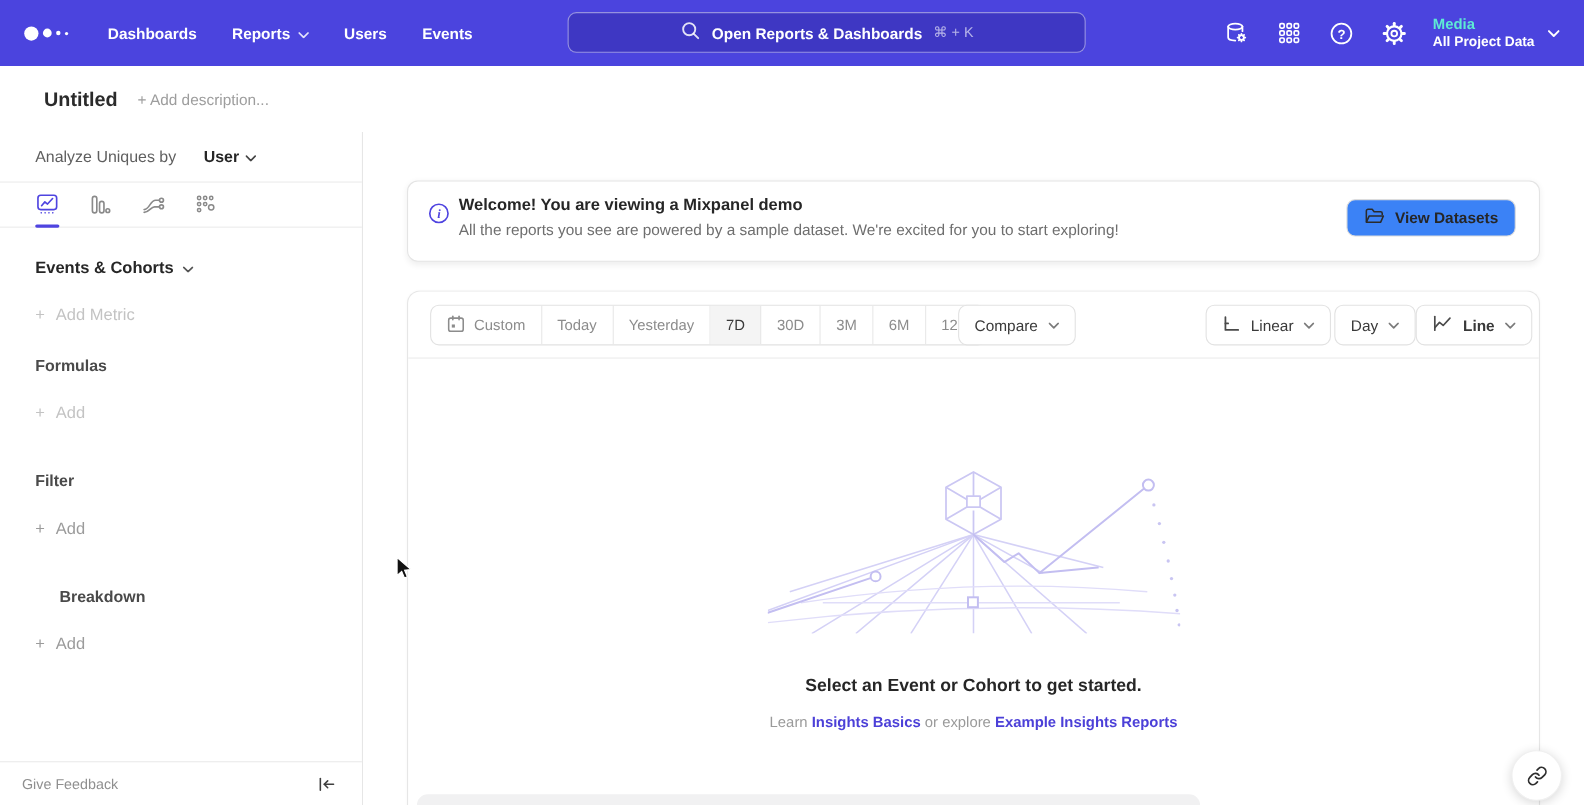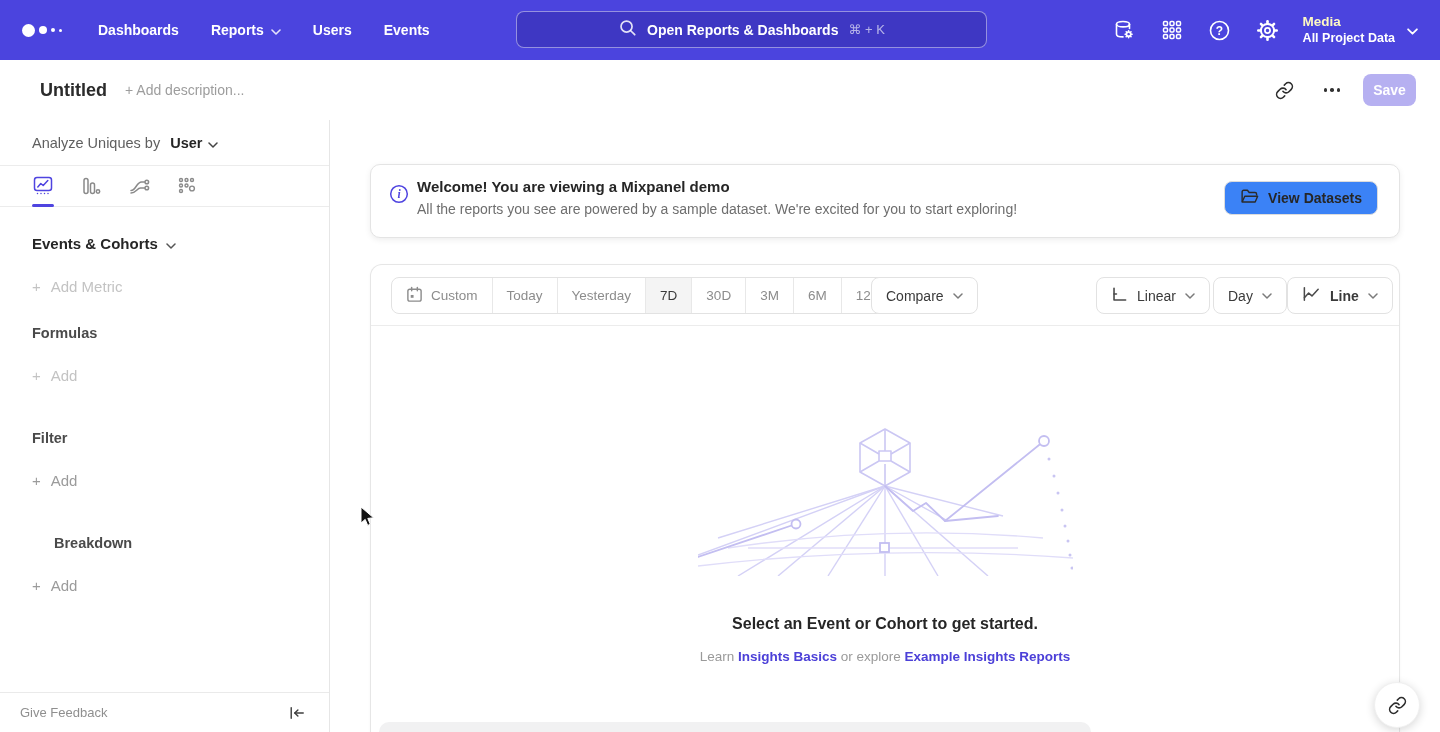--- a/index.html
+++ b/index.html
@@ -18,36 +18,36 @@
   .nav-items { display:flex; align-items:center; margin-left:16px; }
   .nav-item { color:#fff; font-size:14px; font-weight:600; padding:10px 16px; display:flex; align-items:center; gap:7px; cursor:pointer; }
   .nav-item svg { opacity:.85; }
   .searchbar { position:absolute; left:516px; top:11px; width:471px; height:37px; background:rgba(18,8,102,0.22); border:1px solid rgba(255,255,255,0.45); border-radius:8px; display:flex; align-items:center; justify-content:center; gap:10px; cursor:pointer; }
   .searchbar .q-label { color:#fff; font-size:14px; font-weight:600; }
   .searchbar .q-short { color:rgba(255,255,255,0.62); font-size:13px; }
   .nav-right { position:absolute; right:22px; top:0; height:60px; display:flex; align-items:center; gap:10px; }
   .nav-icon-btn { width:38px; height:38px; display:flex; align-items:center; justify-content:center; cursor:pointer; color:#fff; }
   .project-switch { display:flex; align-items:center; gap:12px; margin-left:6px; cursor:pointer; }
   .project-text { display:flex; flex-direction:column; line-height:1.25; }
-  .project-name { color:#fef9c3; font-weight:700; font-size:13.5px; }
+  .project-name { color:#5eead4; font-weight:700; font-size:13.5px; }
   .project-scope { color:#fff; font-weight:600; font-size:12.5px; }
 
   
   .headerbar { position:absolute; left:0; top:60px; width:1440px; height:60px; background:#fff; display:flex; align-items:center; }
   .report-title { margin-left:40px; font-size:18px; font-weight:700; color:#2b2b2b; cursor:text; }
   .report-desc { margin-left:18px; font-size:14px; color:#9d9d9d; cursor:text; }
   .header-actions { position:absolute; right:24px; display:flex; align-items:center; gap:14px; }
   .icon-btn { width:34px; height:34px; display:flex; align-items:center; justify-content:center; color:#333; cursor:pointer; border-radius:6px; }
   .dots-3 { display:flex; gap:3px; }
   .dots-3 i { width:3.5px; height:3.5px; background:#333; border-radius:50%; display:block; }
   .save-btn { background:#b6b0f1; color:#fff; font-size:14px; font-weight:600; border:none; border-radius:8px; width:53px; height:32px; cursor:pointer; }
 
   
   .sidebar { position:absolute; left:0; top:120px; width:330px; height:612px; background:#fff; border-right:1px solid #e6e6e6; }
-  .sb-row1 { height:46px; display:flex; align-items:center; gap:6px; padding-left:32px; border-bottom:1px solid #ececec; }
+  .sb-row1 { height:46px; display:flex; align-items:center; gap:21px; padding-left:32px; border-bottom:1px solid #ececec; }
   .sb-analyze-prefix { font-size:14.5px; color:#5f5f5f; }
   .sb-analyze-value { font-size:14.5px; color:#262626; font-weight:700; margin-left:4px; cursor:pointer; display:flex; align-items:center; gap:6px; }
   .sb-tabs { height:41px; display:flex; align-items:center; padding-left:32px; gap:26px; border-bottom:1px solid #ececec; }
   .sb-tab { width:22px; height:41px; display:flex; align-items:center; justify-content:center; color:#8a8a8a; cursor:pointer; position:relative; }
   .sb-tab.selected { color:#4f44e0; }
   .sb-tab.selected::after { content:""; position:absolute; left:0; bottom:0; width:22px; height:3px; background:#4f44e0; border-radius:2px; }
   .sb-section-head { padding:28px 0 0 32px; font-size:15px; font-weight:700; color:#262626; display:flex; align-items:center; gap:8px; cursor:pointer; }
   .sb-subhead { padding:30px 0 0 32px; font-size:14.5px; font-weight:700; color:#4a4a4a; }
   .sb-add { padding:26px 0 0 32px; font-size:15px; display:flex; align-items:center; gap:10px; cursor:pointer; }
   .sb-add.light { color:#c3c3c3; }
@@ -174,36 +174,20 @@
         <span><svg width="11" height="7" viewBox="0 0 10 6">
               <path d="M1 1l4 4 4-4" fill="none" stroke="#fff" stroke-width="1.6" stroke-linecap="round" stroke-linejoin="round"></path>
             </svg></span>
       </div>
     </div>
   </div>
 
   <div class="headerbar">
     <span class="report-title">Untitled</span>
     <span class="report-desc">+ Add description...</span>
-    <div class="header-actions">
-      <div class="icon-btn">
-        <svg width="19" height="19" viewBox="0 0 24 24" fill="none" stroke="#2e2e2e" stroke-width="2" stroke-linecap="round" stroke-linejoin="round">
-          <path d="M10 13a5 5 0 0 0 7.54.54l3-3a5 5 0 0 0-7.07-7.07l-1.72 1.71"></path>
-          <path d="M14 11a5 5 0 0 0-7.54-.54l-3 3a5 5 0 0 0 7.07 7.07l1.71-1.71"></path>
-        </svg>
-      </div>
-      <div class="icon-btn">
-        <span class="dots-3">
-            <i></i>
-            <i></i>
-            <i></i>
-          </span>
-      </div>
-      <button class="save-btn">Save</button>
-    </div>
   </div>
 
   <div class="sidebar">
     <div class="sb-row1">
       <span class="sb-analyze-prefix">Analyze Uniques by</span>
       <span class="sb-analyze-value">
         <span>User</span>
         <span><svg width="10" height="6" viewBox="0 0 10 6">
               <path d="M1 1l4 4 4-4" fill="none" stroke="#444" stroke-width="1.5" stroke-linecap="round" stroke-linejoin="round"></path>
             </svg></span>

